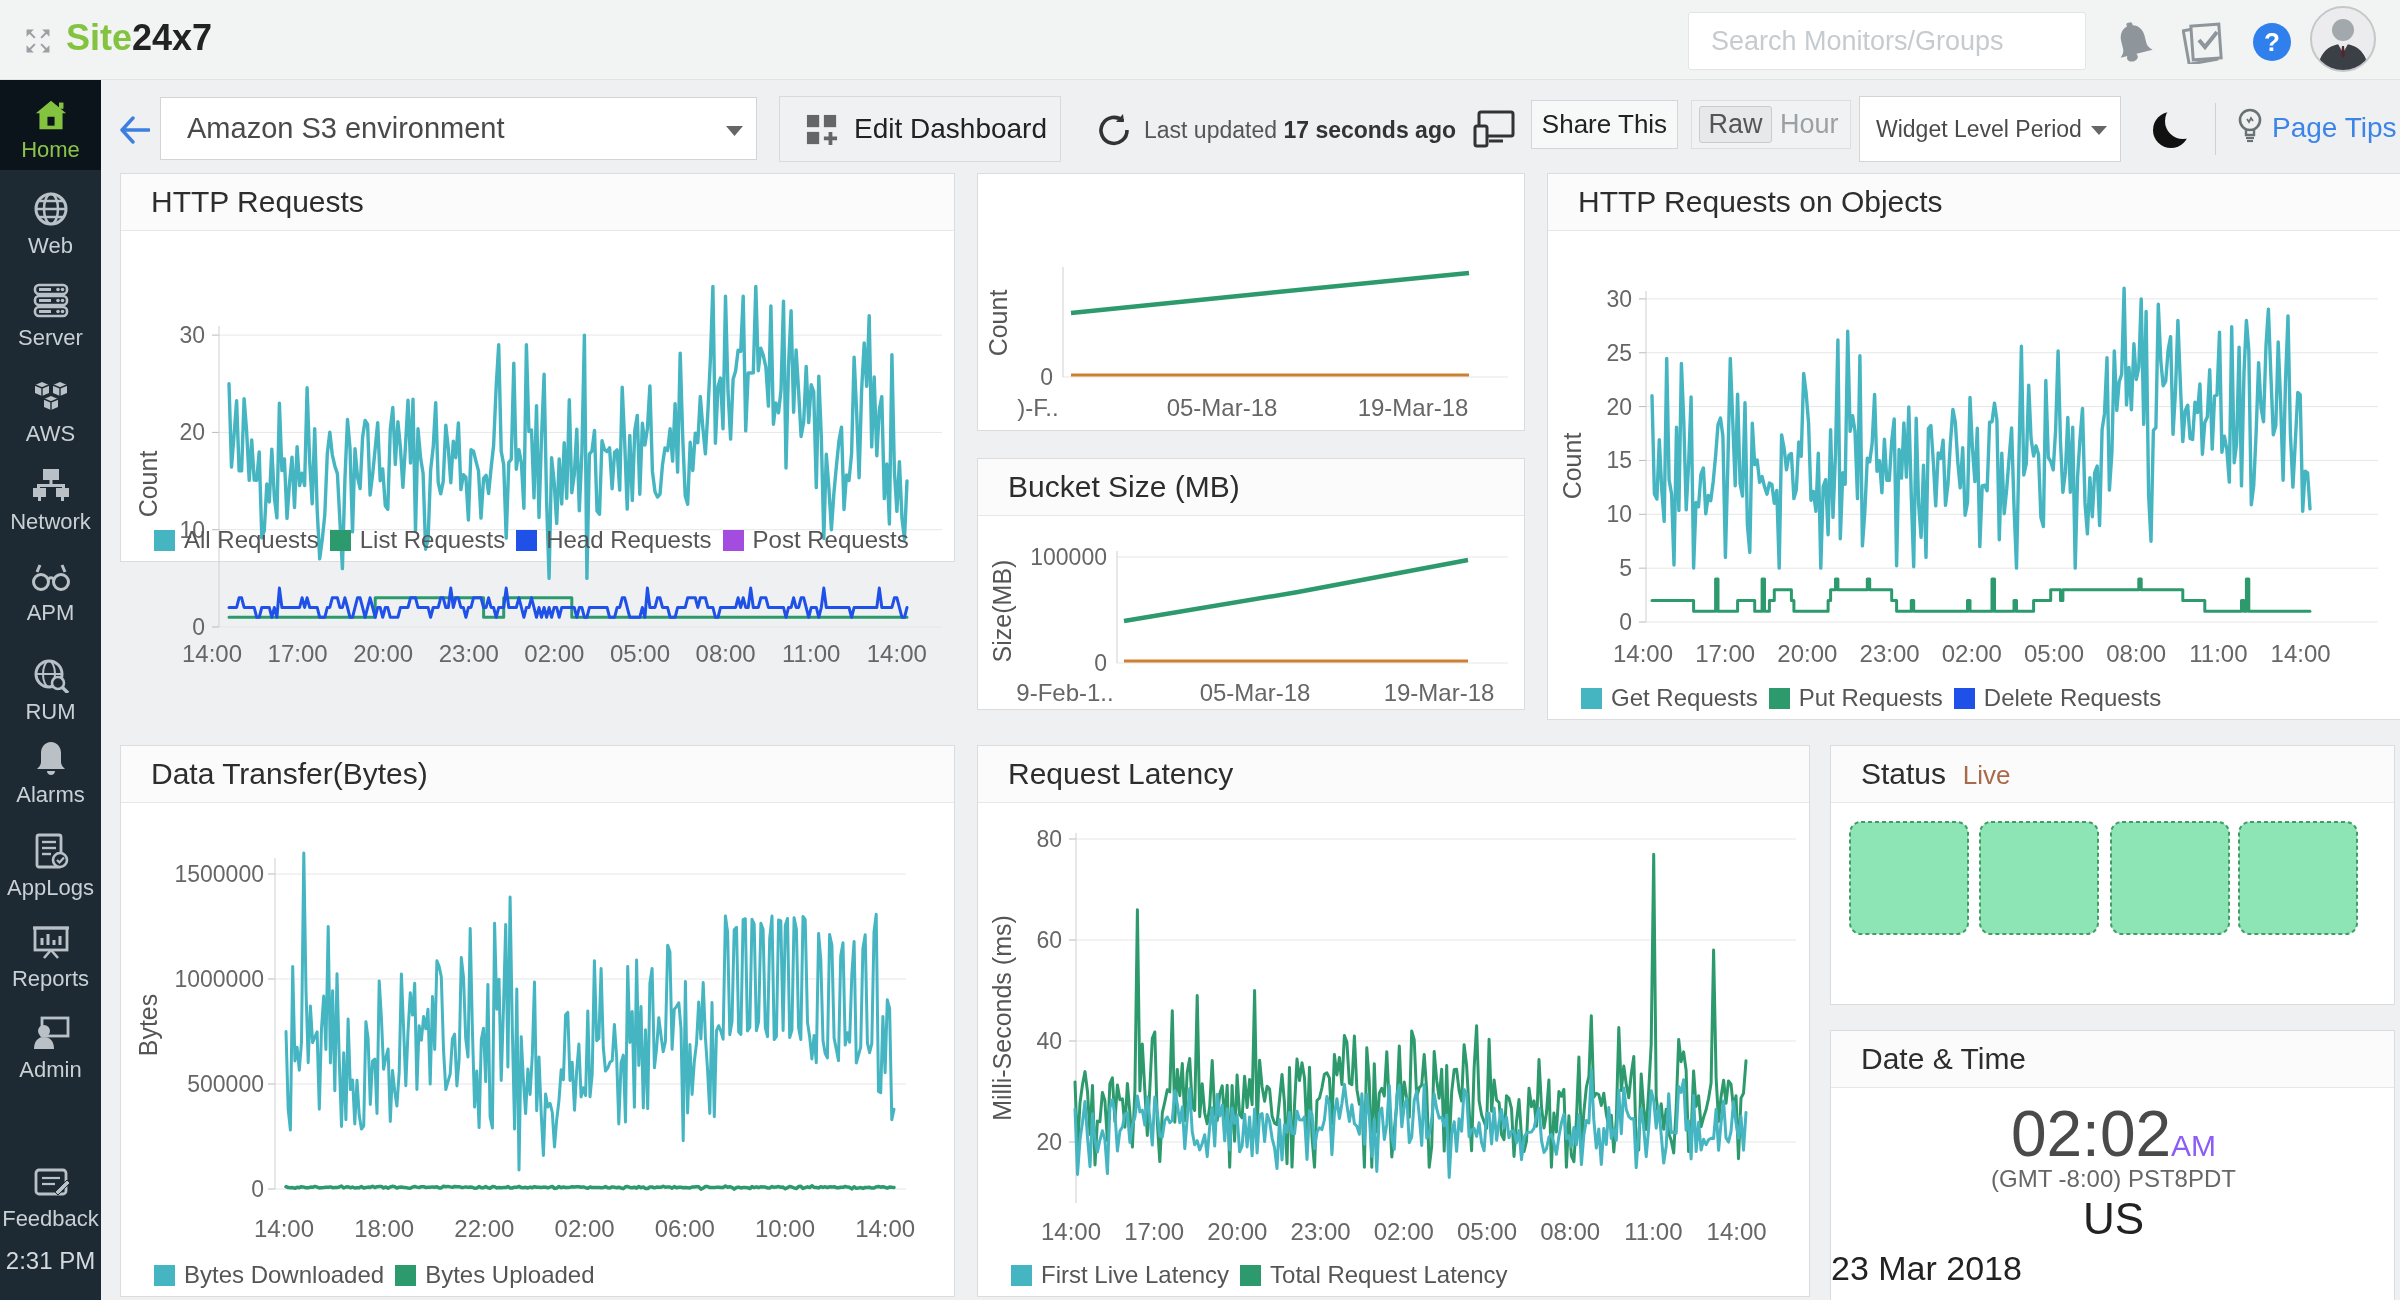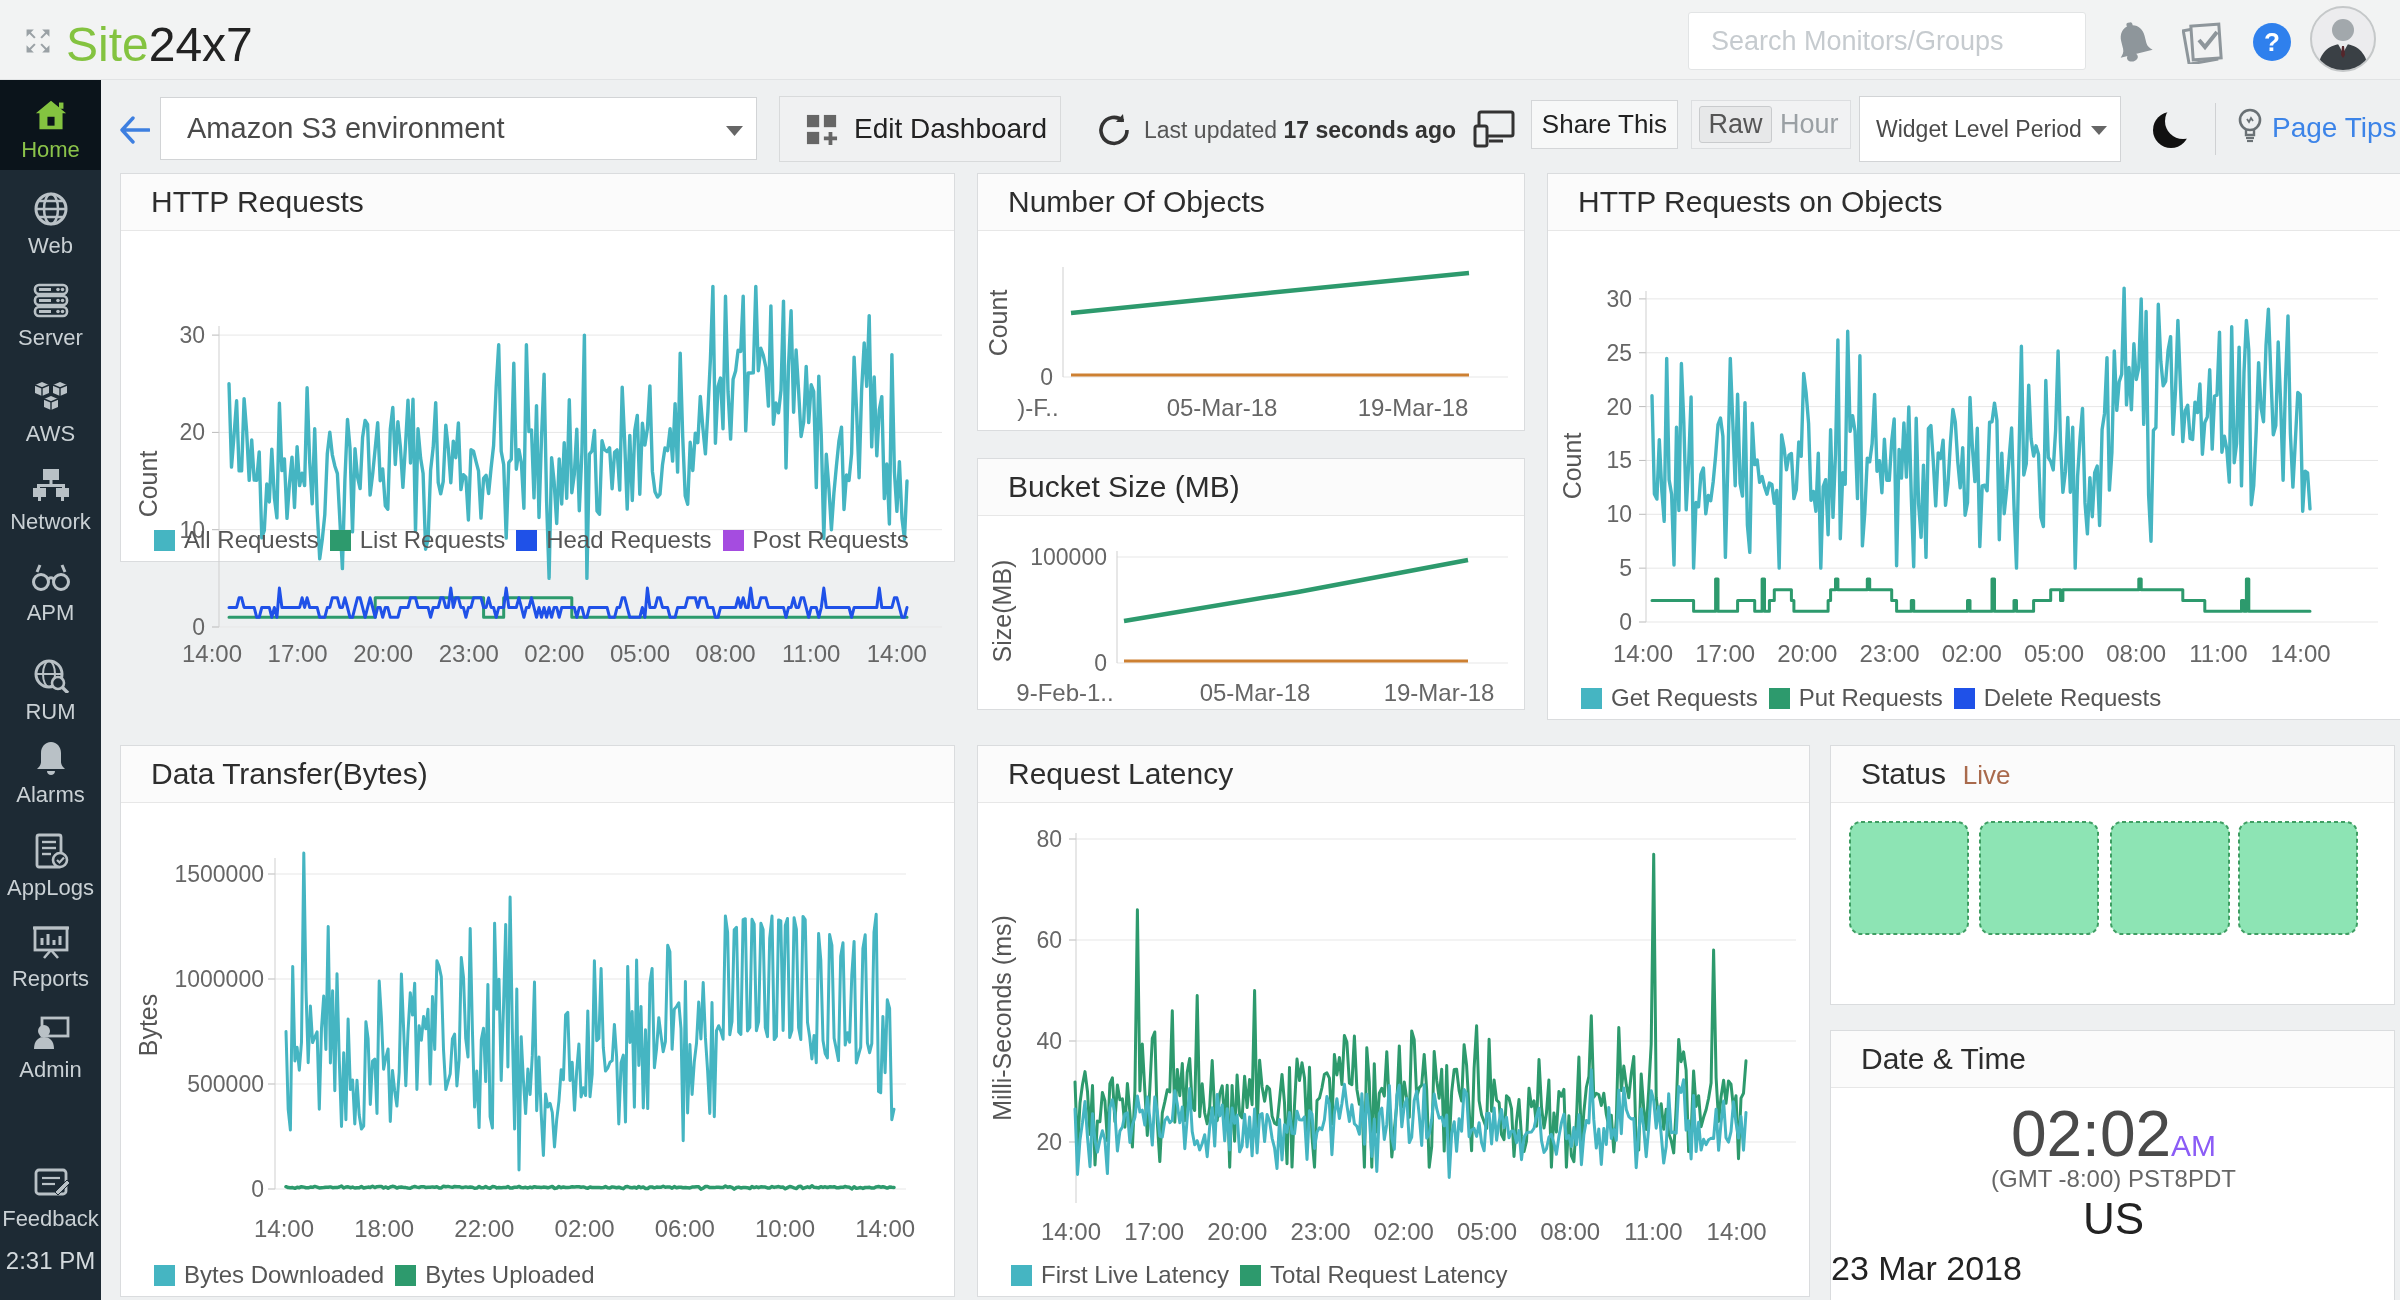--- a/index.html
+++ b/index.html
@@ -26,21 +26,21 @@
       <path d="M3 3 L17 3 L3 17 Z" stroke="none"></path>
         <line x1="5" y1="5" x2="19" y2="19"></line>
       <path d="M47 3 L33 3 L47 17 Z" stroke="none"></path>
         <line x1="45" y1="5" x2="31" y2="19"></line>
       <path d="M3 47 L3 33 L17 47 Z" stroke="none"></path>
         <line x1="5" y1="45" x2="19" y2="31"></line>
       <path d="M47 47 L47 33 L33 47 Z" stroke="none"></path>
         <line x1="45" y1="45" x2="31" y2="31"></line>
     </g>
   </svg>
-  <div class="abs" style="left:66px;top:17px;font-size:48px;font-weight:normal;color:#222"><span style="color:#84c340">Site</span>24x7</div>
+  <div class="abs" style="left:66px;top:17px;font-size:36px;font-weight:bold;color:#222"><span style="color:#84c340">Site</span>24x7</div>
   <div class="abs" style="left:1688px;top:12px;width:398px;height:58px;background:#fff;border:1px solid #e2e4e5;border-radius:3px;font-size:27px;color:#c6cbcf;line-height:56px;padding-left:22px">Search Monitors/Groups</div>
 
   <svg class="abs" style="left:2112px;top:22px" width="44" height="42" viewBox="0 0 44 42">
     <g transform="rotate(-14 22 21)">
       <path d="M22 3 C14.5 3 10 9 10 16.5 L10 24 C10 27.5 8 30 5.5 32 L38.5 32 C36 30 34 27.5 34 24 L34 16.5 C34 9 29.5 3 22 3 Z" fill="#8e969b"></path>
       <rect x="19" y="0" width="6" height="5" rx="2" fill="#8e969b"></rect>
       <ellipse cx="17" cy="34.5" rx="5.5" ry="4.2" fill="#8e969b"></ellipse>
     </g>
   </svg>
 
@@ -294,21 +294,20 @@
       <span class="lbl">All Requests</span>
       <span class="sw" style="background:#2d9a6d"></span>
       <span class="lbl">List Requests</span>
       <span class="sw" style="background:#1f51e8"></span>
       <span class="lbl">Head Requests</span>
       <span class="sw" style="background:#a54ce0"></span>
       <span class="lbl">Post Requests</span>
     </div>
 </div>
 <div class="panel" style="left:977px;top:173px;width:548px;height:258px">
-  <div class="ptitle">Number Of Objects</div>
   <svg width="548" height="201" style="position:absolute;left:0;top:57px">
       <line x1="85" y1="146" x2="530" y2="146" stroke="#e7e7e7" stroke-width="1"></line>
       <line x1="85" y1="36" x2="85" y2="146" stroke="#cfcfcf" stroke-width="1"></line>
       <text x="75" y="154" text-anchor="end" font-size="23" fill="#666" font-family="Liberation Sans, sans-serif">0</text>
       <text x="29" y="92" text-anchor="middle" font-size="25" fill="#555" transform="rotate(-90 29 92)" font-family="Liberation Sans, sans-serif">Count</text>
       <text x="60" y="185" text-anchor="middle" font-size="24" fill="#666" font-family="Liberation Sans, sans-serif">)-F..</text>
       <text x="244" y="185" text-anchor="middle" font-size="24" fill="#666" font-family="Liberation Sans, sans-serif">05-Mar-18</text>
       <text x="435" y="185" text-anchor="middle" font-size="24" fill="#666" font-family="Liberation Sans, sans-serif">19-Mar-18</text>
       <polyline points="93,82 290,62 491,42" fill="none" stroke="#2d9a6d" stroke-width="4.5"></polyline>
       <line x1="93" y1="144" x2="491" y2="144" stroke="#cd8032" stroke-width="3"></line>

